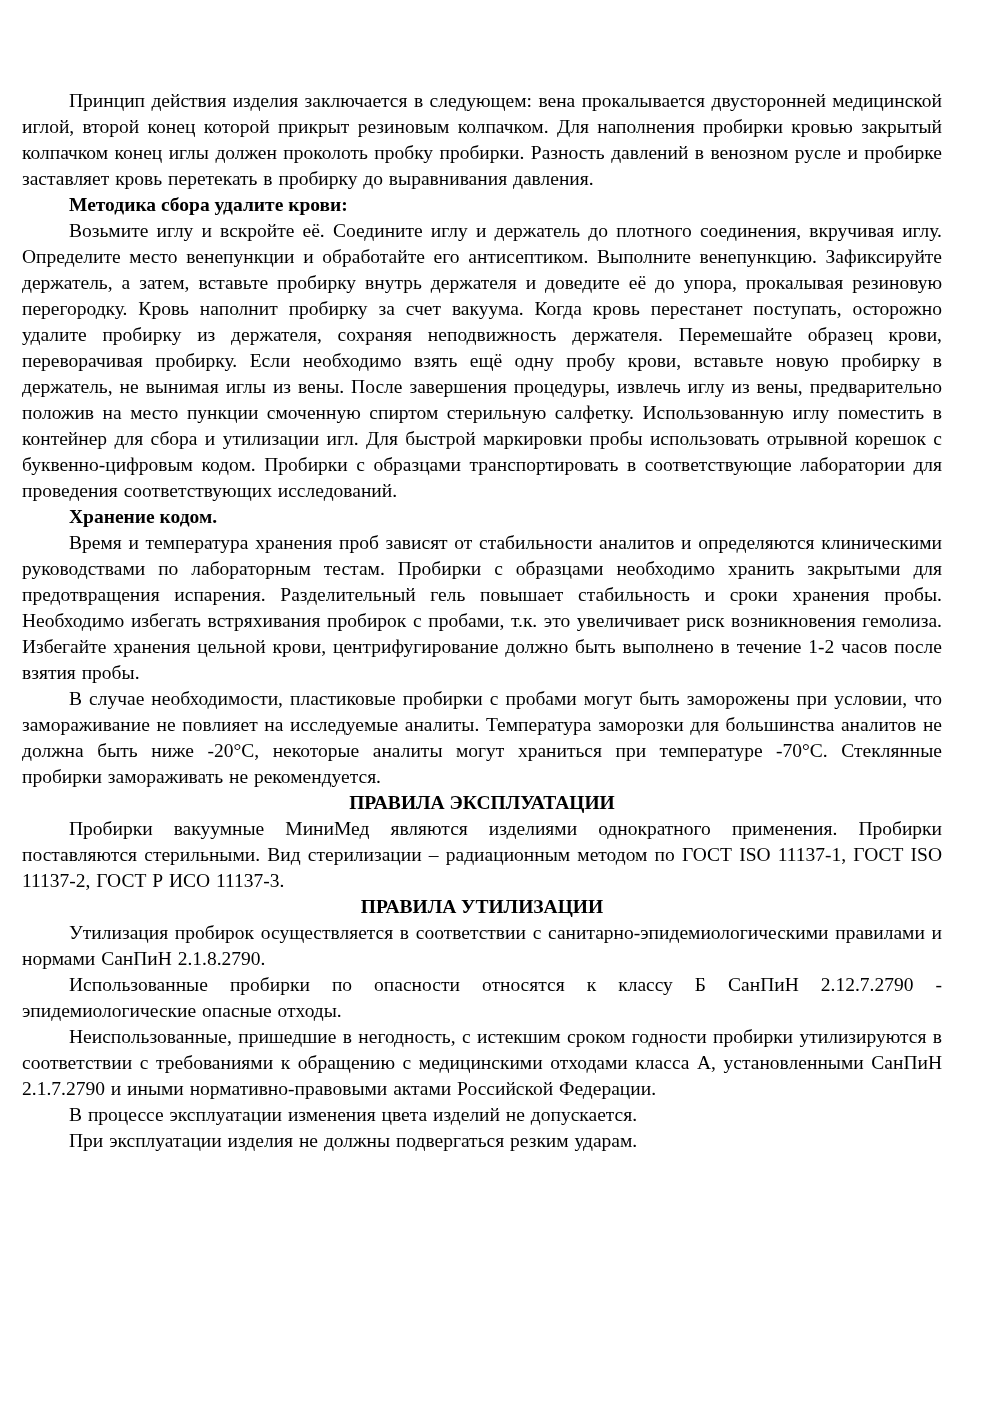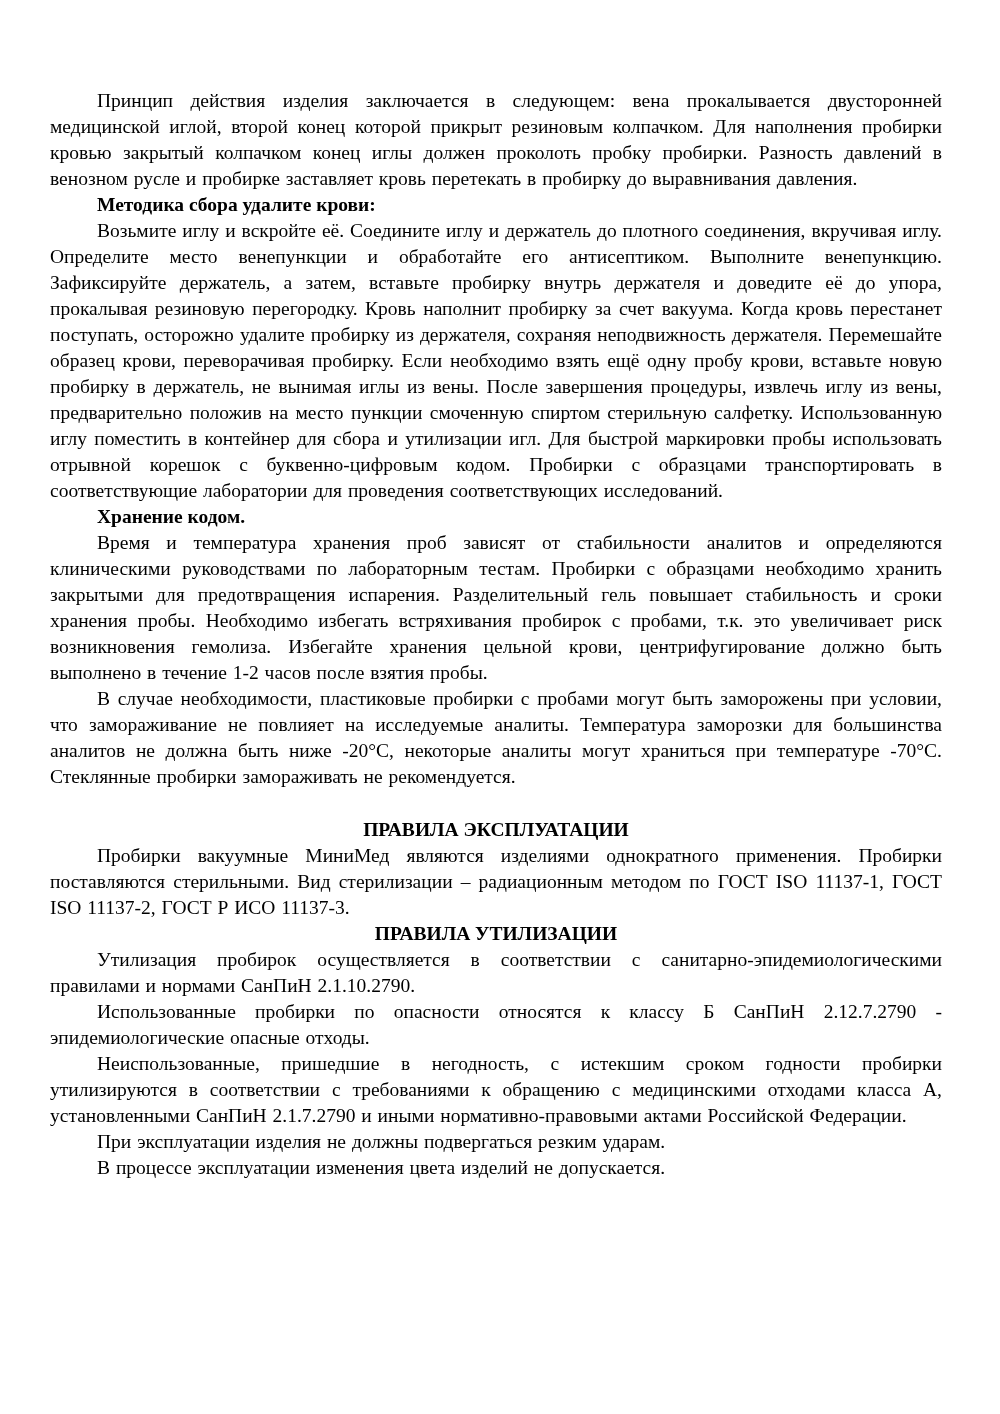--- a/index.html
+++ b/index.html
@@ -6,21 +6,21 @@
     margin: 0;
     padding: 0;
     background: #ffffff;
   }
   .page {
     width: 1000px;
     min-height: 1414px;
     box-sizing: border-box;
     background: #ffffff;
     color: #000000;
-    padding: 88px 58px 40px 50px;
+    padding: 88px 58px 40px 22px;
     font-family: "Liberation Serif", "DejaVu Serif", serif;
     font-size: 19.5px;
     line-height: 26px;
   }
   .para {
     margin: 0;
     text-align: justify;
     text-indent: 47px;
     word-spacing: 1px;
   }
@@ -30,21 +30,21 @@
     text-align: left;
     text-indent: 47px;
   }
   .heading-center {
     margin: 0;
     font-weight: bold;
     text-align: center;
     text-indent: 0;
   }
   .gap-before {
-    margin-top: 27px;
+    margin-top: 0;
   }
 </style>
 </head>
 <body>
 
 <div class="page">
 
   <p class="para">Принцип действия изделия заключается в следующем: вена прокалывается двусторонней медицинской иглой, второй конец которой прикрыт резиновым колпачком. Для наполнения пробирки кровью закрытый колпачком конец иглы должен проколоть пробку пробирки. Разность давлений в венозном русле и пробирке заставляет кровь перетекать в пробирку до выравнивания давления.</p>
 
   <p class="heading-inline">Методика сбора удалите крови:</p>
@@ -57,25 +57,25 @@
 
   <p class="para">В случае необходимости, пластиковые пробирки с пробами могут быть заморожены при условии, что замораживание не повлияет на исследуемые аналиты. Температура заморозки для большинства аналитов не должна быть ниже -20°С, некоторые аналиты могут храниться при температуре -70°С. Стеклянные пробирки замораживать не рекомендуется.</p>
 
   <h2 class="heading-center gap-before" style="font-size: inherit;">ПРАВИЛА ЭКСПЛУАТАЦИИ</h2>
 
   <p class="para">Пробирки вакуумные МиниМед являются изделиями однократного применения. Пробирки поставляются стерильными. Вид стерилизации – радиационным методом по ГОСТ ISO 11137-1, ГОСТ ISO 11137-2, ГОСТ Р ИСО 11137-3.</p>
 
 
   <h2 class="heading-center" style="font-size: inherit;">ПРАВИЛА УТИЛИЗАЦИИ</h2>
 
-  <p class="para">Утилизация пробирок осуществляется в соответствии с санитарно-эпидемиологическими правилами и нормами СанПиН 2.1.10.2790.</p>
+  <p class="para">Утилизация пробирок осуществляется в соответствии с санитарно-эпидемиологическими правилами и нормами СанПиН 2.1.8.2790.</p>
 
   <p class="para">Использованные пробирки по опасности относятся к классу Б СанПиН 2.12.7.2790 - эпидемиологические опасные отходы.</p>
 
 
   <p class="para">Неиспользованные, пришедшие в негодность, с истекшим сроком годности пробирки утилизируются в соответствии с требованиями к обращению с медицинскими отходами класса А, установленными СанПиН 2.1.7.2790 и иными нормативно-правовыми актами Российской Федерации.</p>
 
 
+  <p class="para">В процессе эксплуатации изменения цвета изделий не допускается.</p>
+
   <p class="para">При эксплуатации изделия не должны подвергаться резким ударам.</p>
-
-  <p class="para">В процессе эксплуатации изменения цвета изделий не допускается.</p>
 
 </div>
 
 </body></html>

